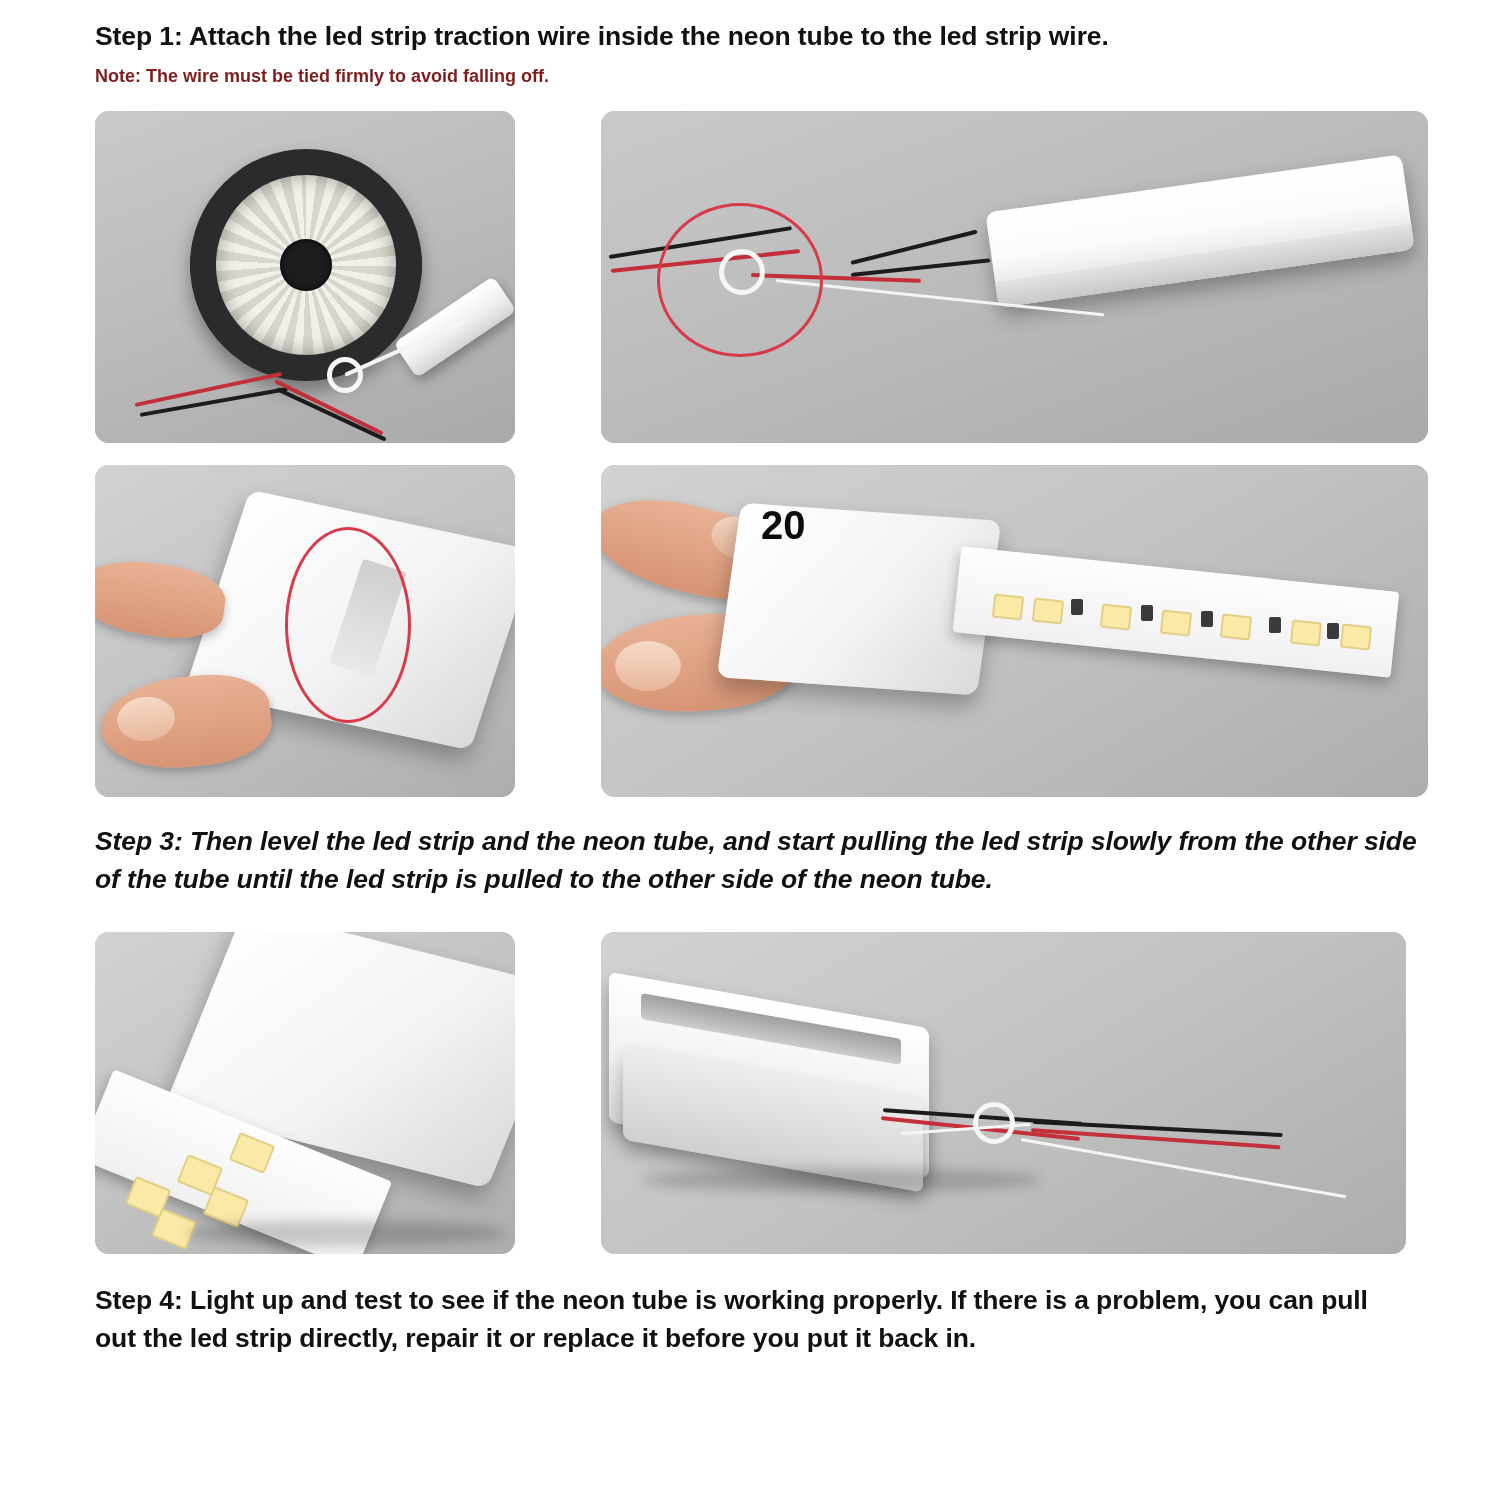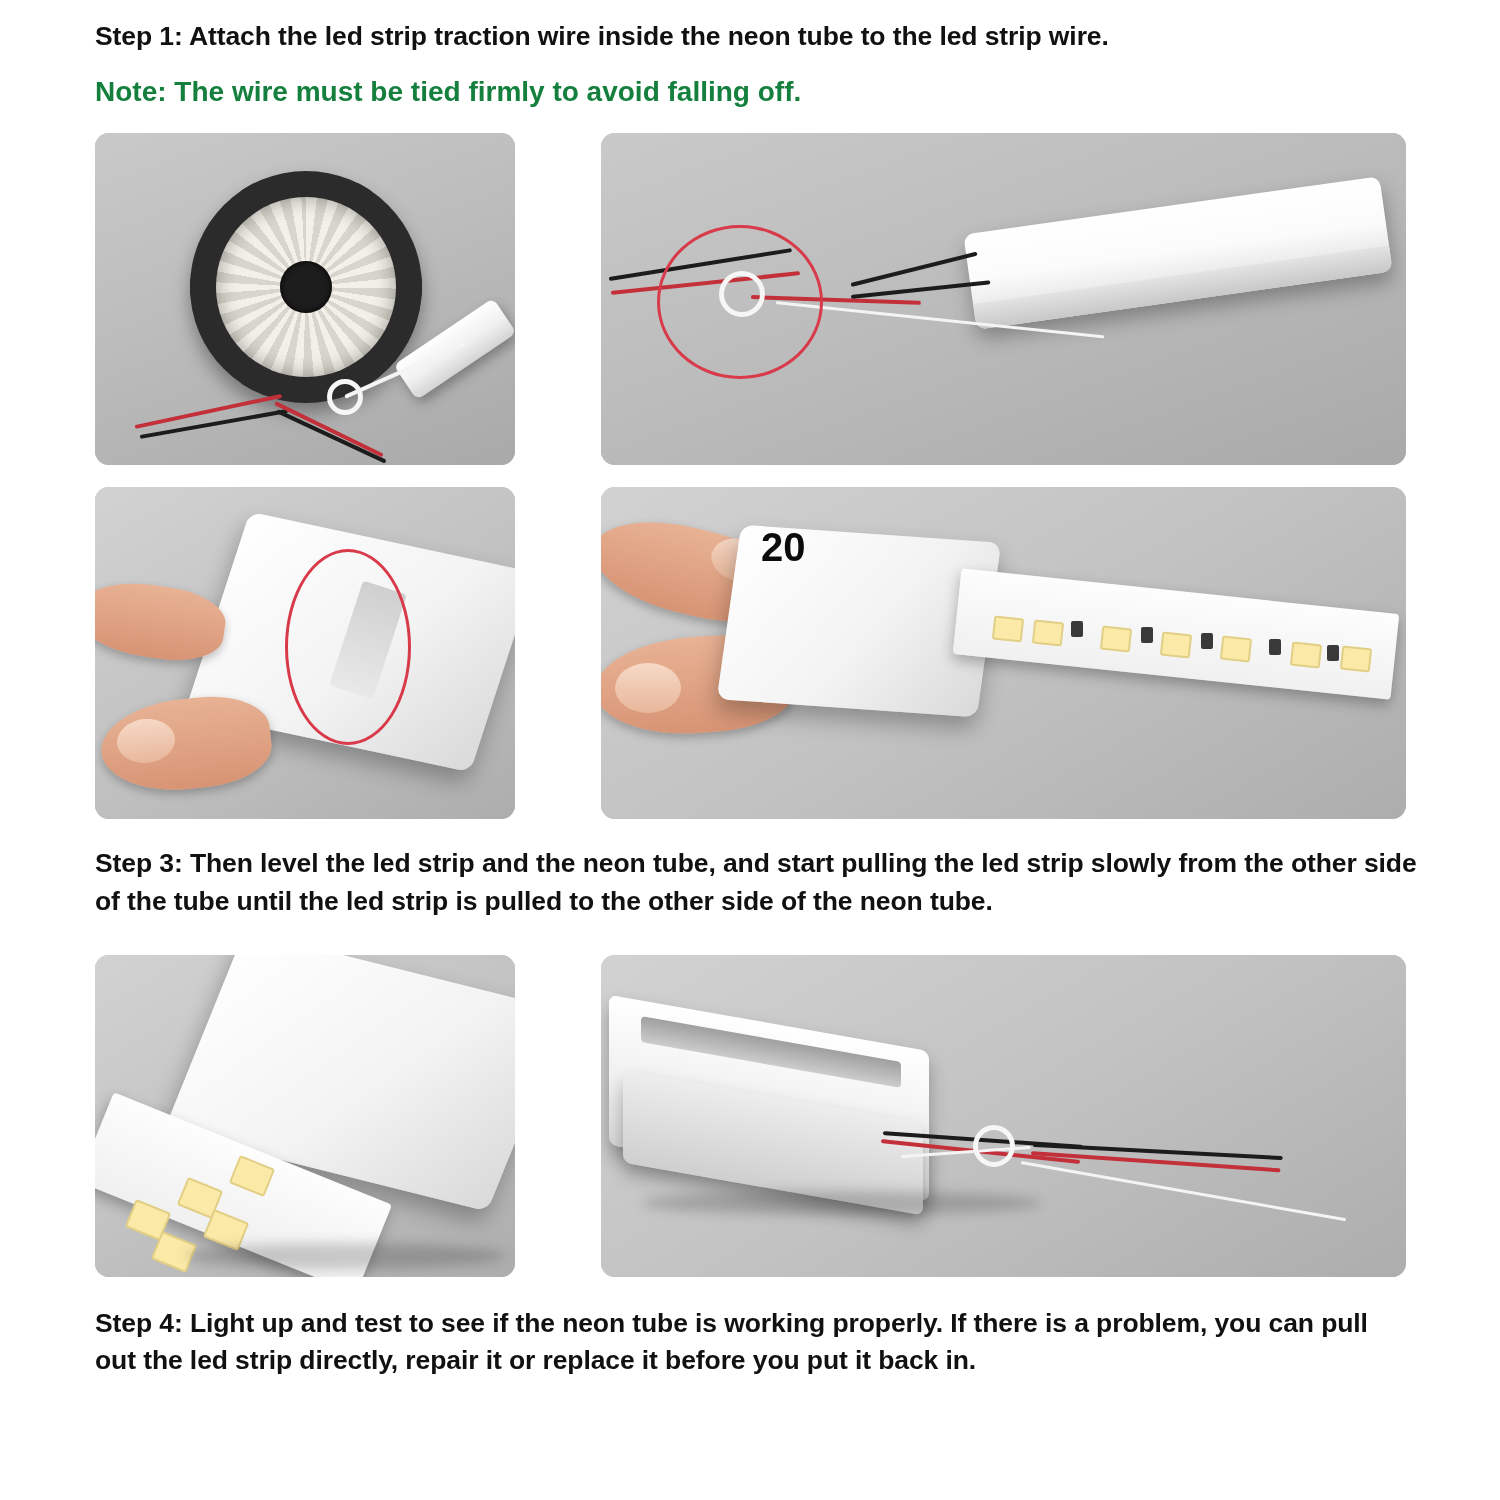--- a/index.html
+++ b/index.html
@@ -23,40 +23,40 @@
   }
   .step-title {
     font-size: 26.5px;
     font-weight: bold;
     line-height: 1.42;
     letter-spacing: -0.1px;
     color: #111111;
     margin: 0;
   }
   .note {
-    font-size: 28px;
+    font-size: 18px;
     font-weight: bold;
     line-height: 1.42;
-    color: #15803d;
-    margin: 16px 0 0 0;
+    color: #7f1d1d;
+    margin: 8px 0 0 0;
   }
   .row {
     display: flex;
     gap: 86px;
     margin-top: 22px;
   }
   .photo {
     position: relative;
     border-radius: 14px;
     overflow: hidden;
     background: #b9b9b9;
     flex: none;
   }
   .photo.small { width: 420px; height: 332px; }
-  .photo.large { width: 805px; height: 332px; }
+  .photo.large { width: 805px; height: 332px; padding-left: 22px; }
   .photo.small3 { width: 420px; height: 322px; }
   .photo.large3 { width: 805px; height: 322px; }
 
   
   .bg {
     position: absolute; inset: 0;
     background: linear-gradient(160deg, #c9c9c9 0%, #bcbcbc 45%, #a9a9a9 100%);
   }
   .bg.light {
     background: linear-gradient(150deg, #d2d2d2 0%, #c2c2c2 50%, #adadad 100%);
@@ -202,21 +202,21 @@
     box-shadow: 0 10px 18px rgba(0,0,0,.28);
   }
   .shadowbar {
     position: absolute;
     background: rgba(0,0,0,.18);
     filter: blur(6px);
     border-radius: 50%;
   }
   .txt-block { margin-top: 26px; }
   .txt-block.tight { margin-top: 28px; }
-  .step3-title { max-width: 1330px; }
+  .step3-title { max-width: 1330px; font-style: italic; }
   .step4-title { max-width: 1300px; }
 </style>
 </head>
 <body>
 
 <div class="page">
 
   <h2 class="step-title">Step 1: Attach the led strip traction wire inside the neon tube to the led strip wire.</h2>
   <p class="note">Note: The wire must be tied firmly to avoid falling off.</p>
 

